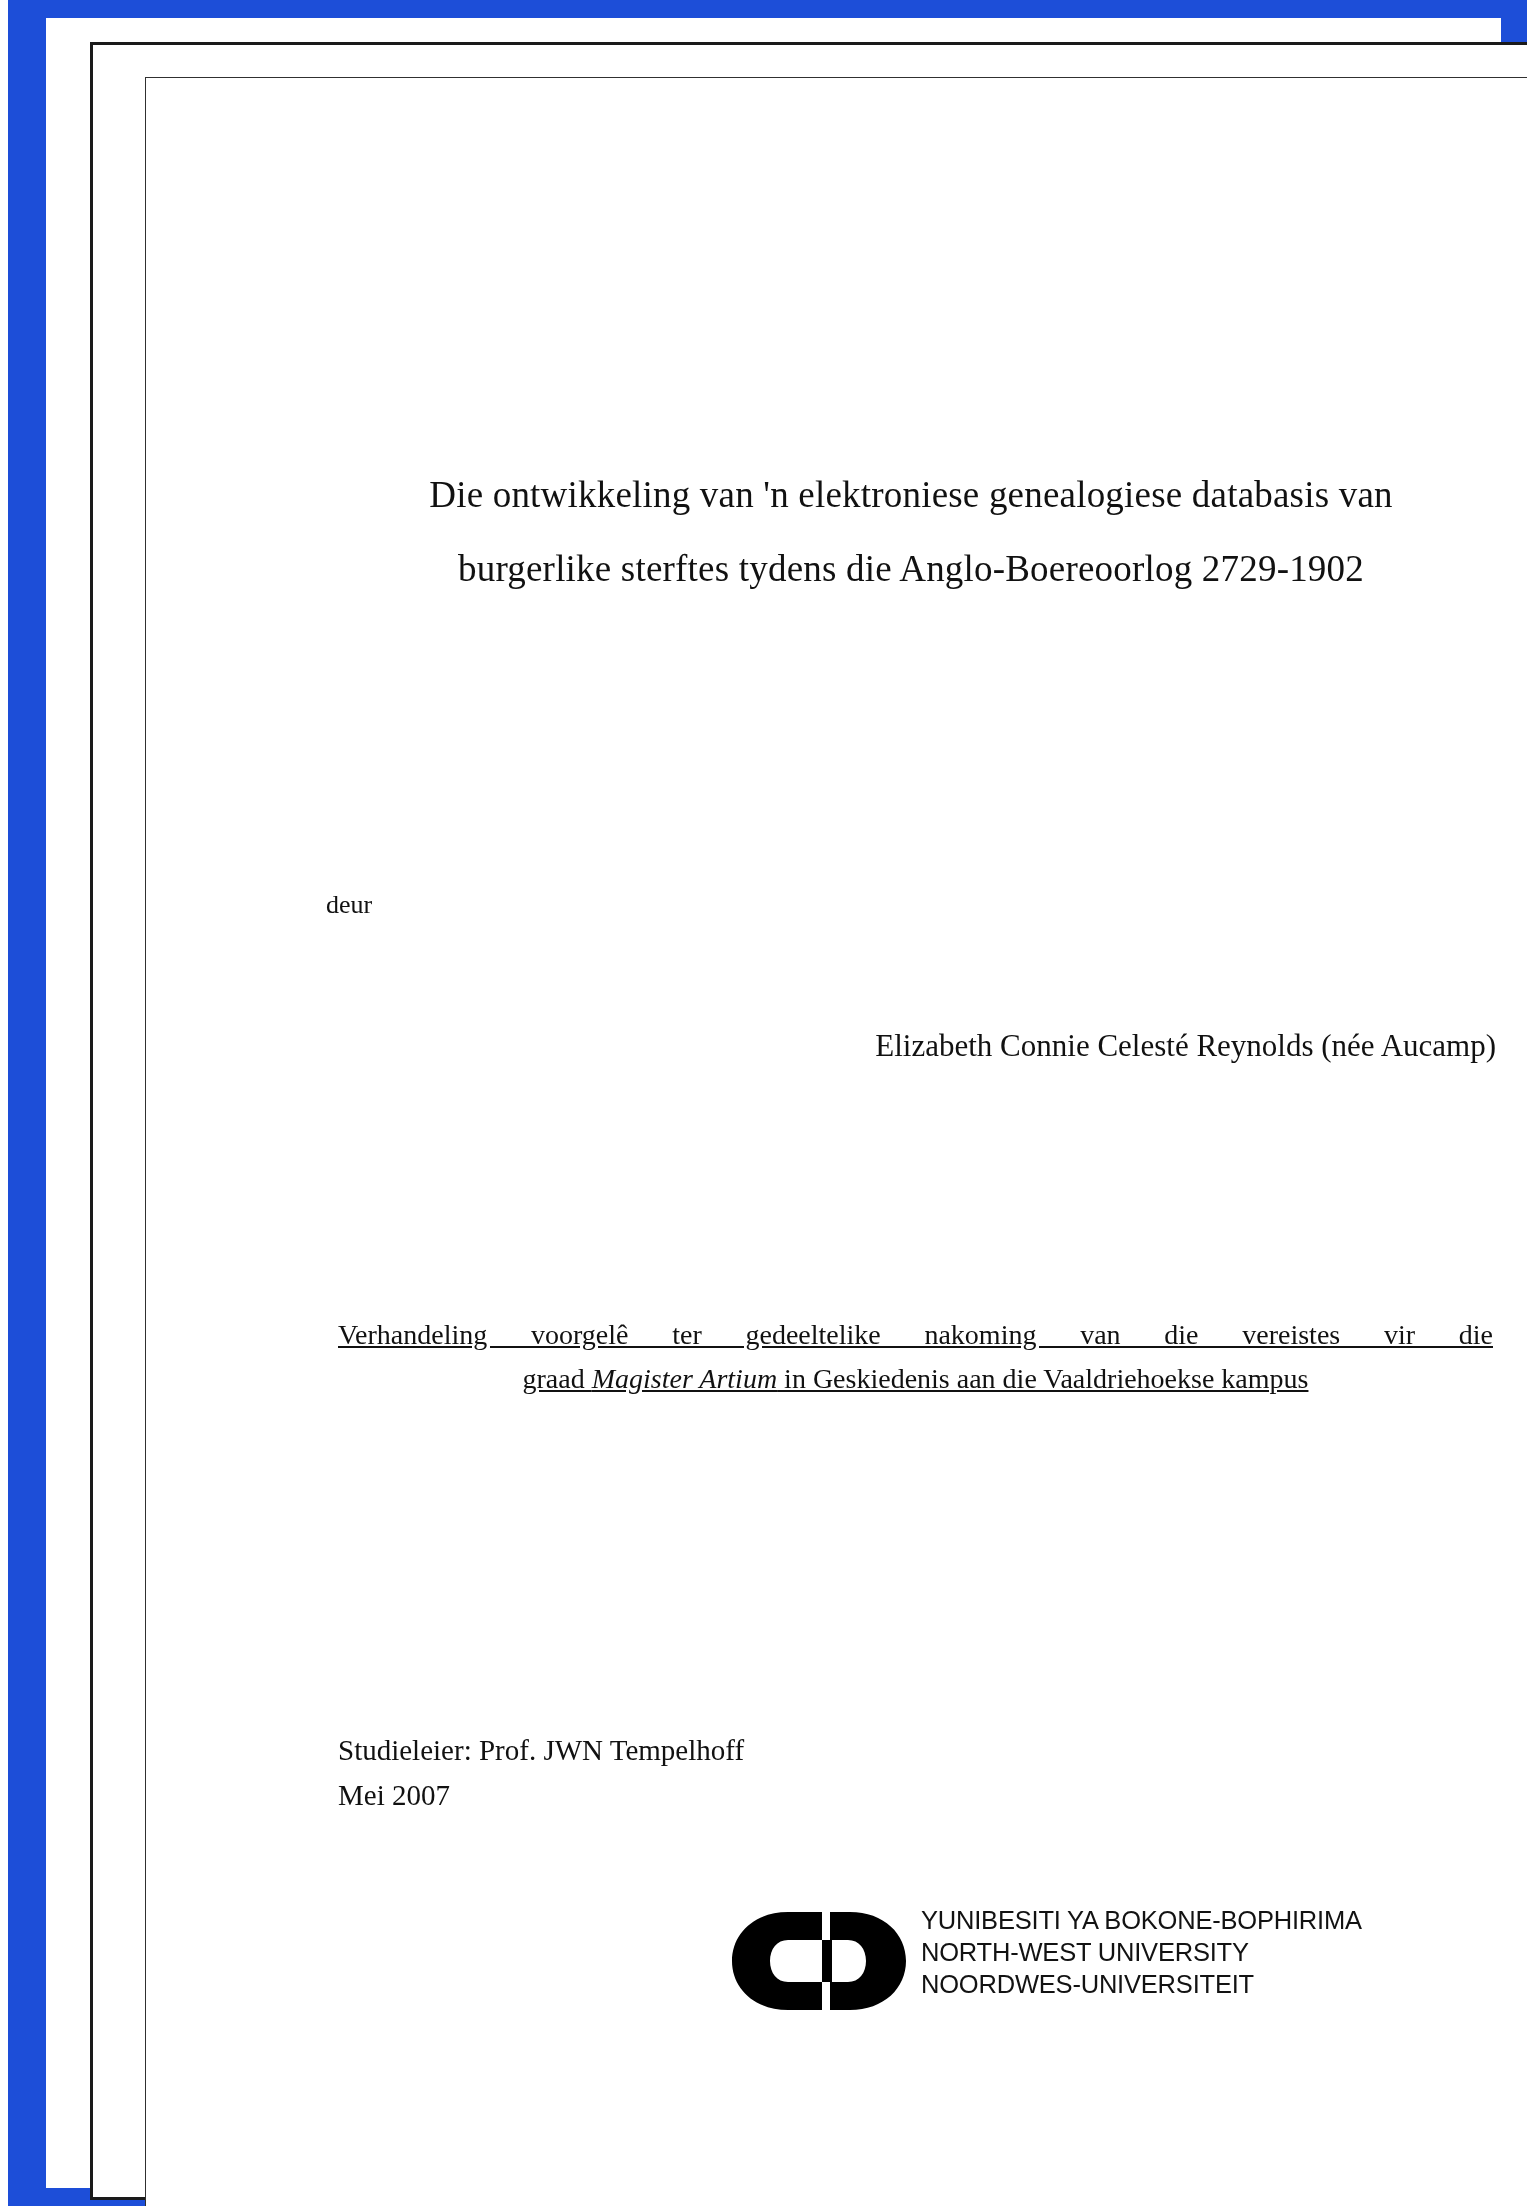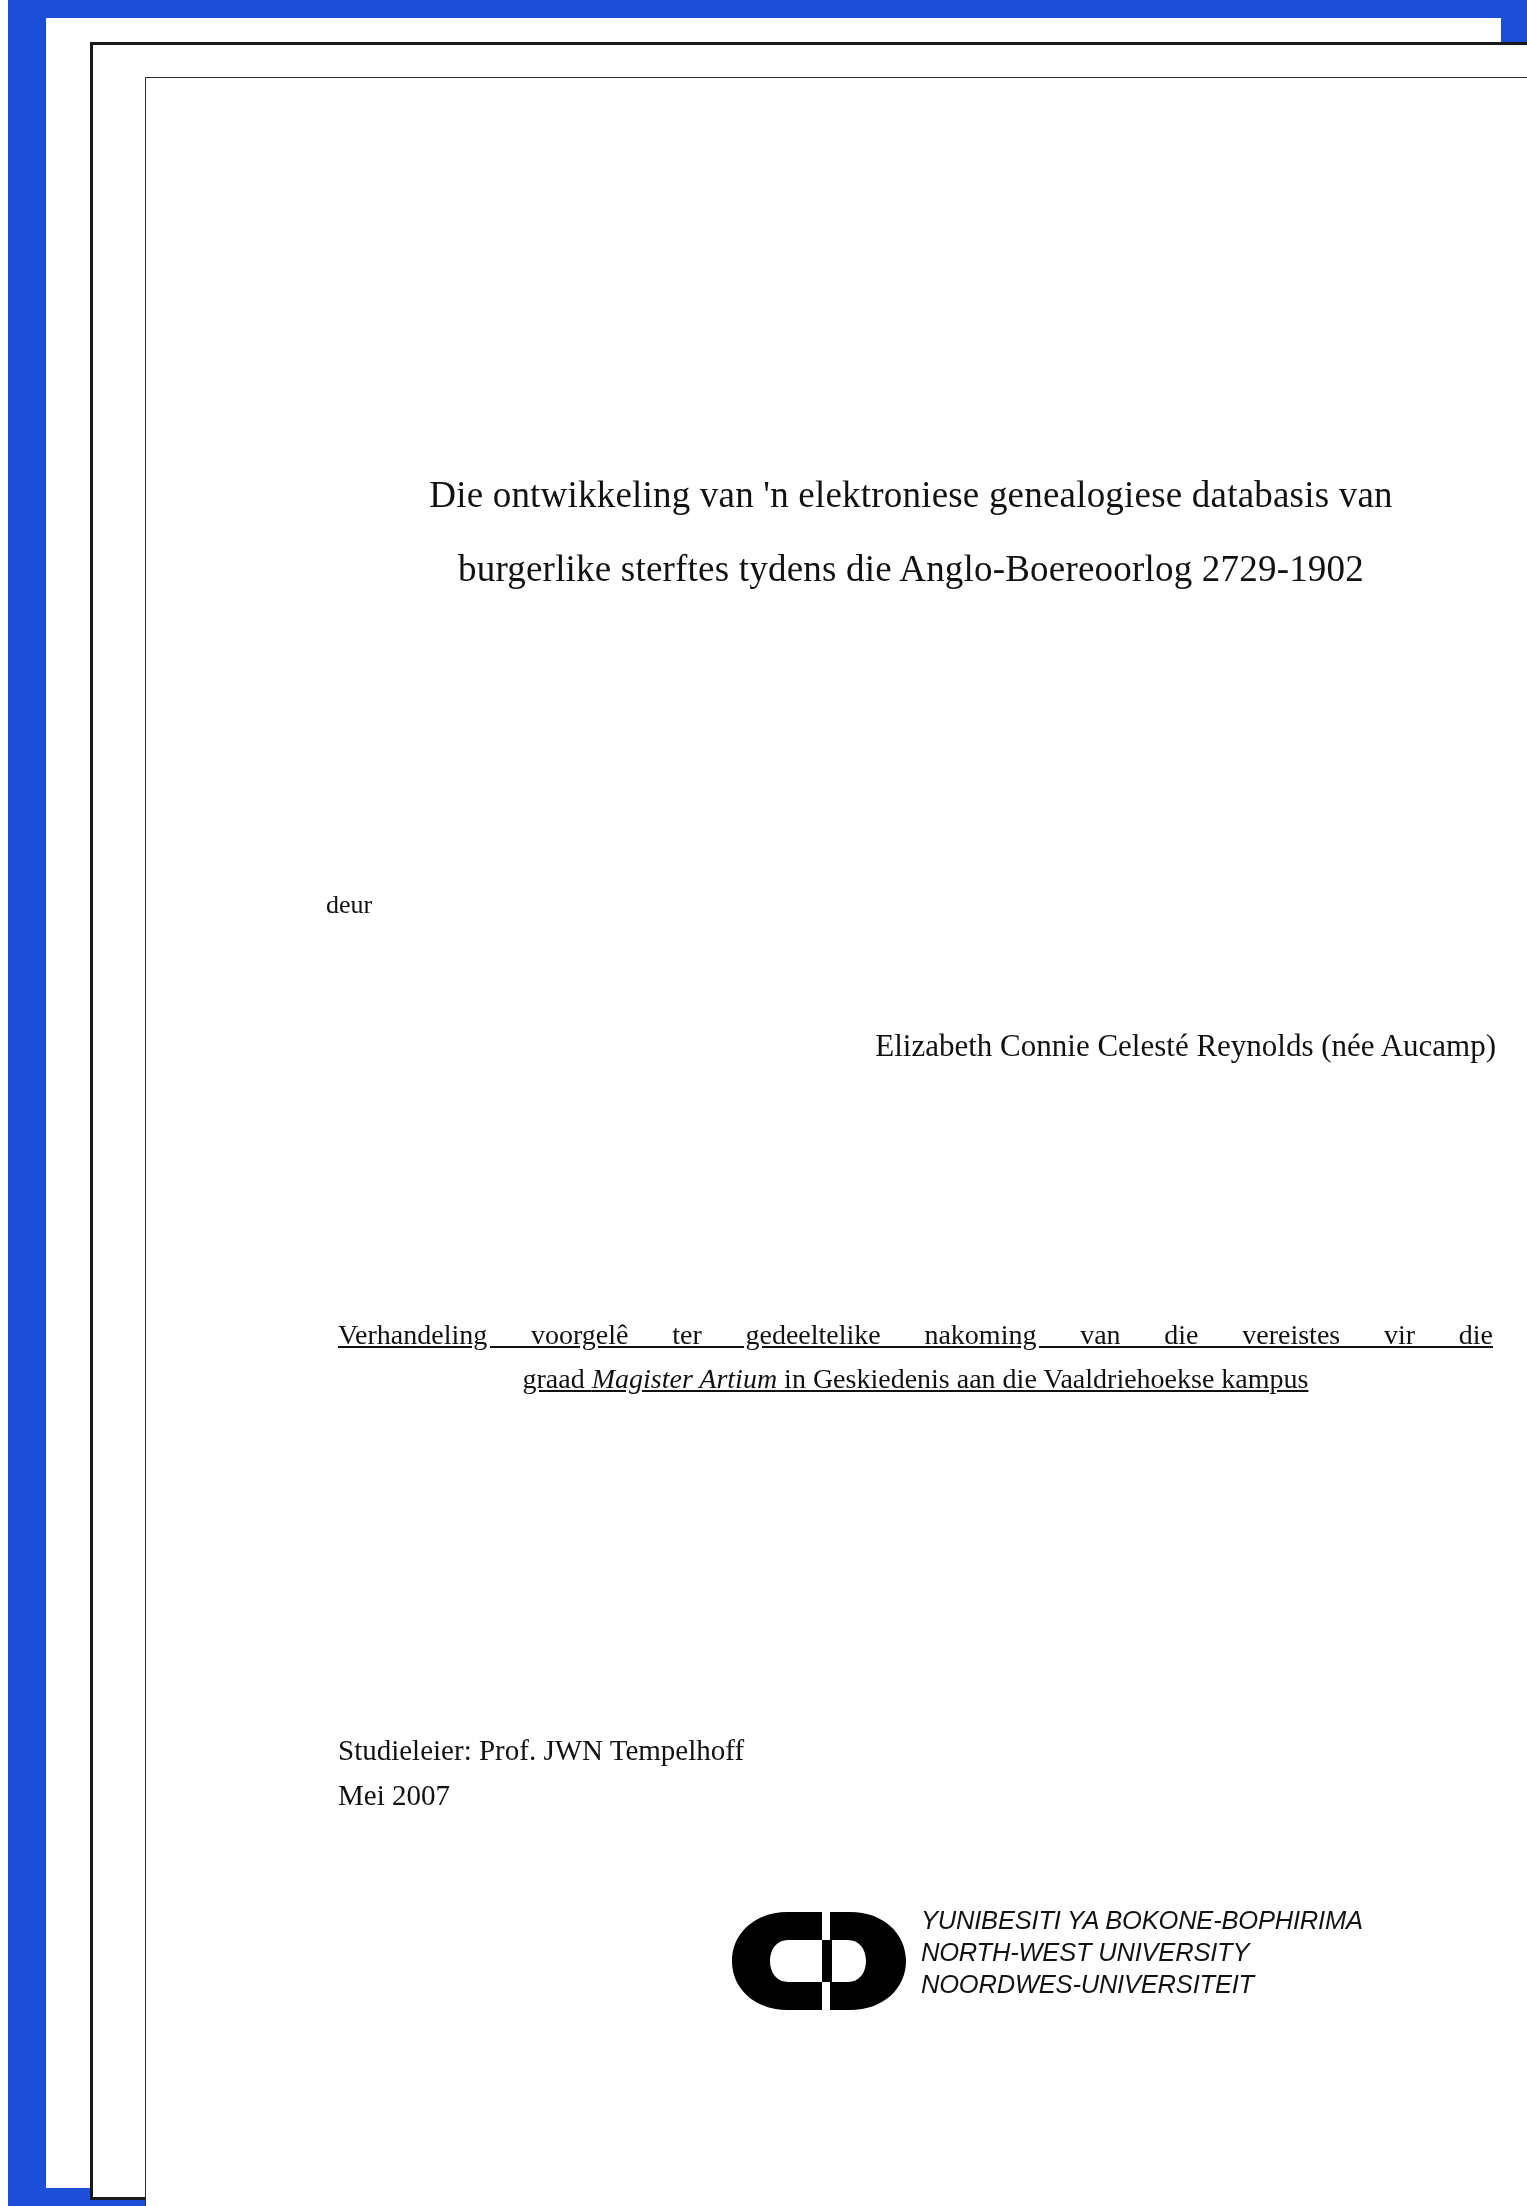--- a/index.html
+++ b/index.html
@@ -124,21 +124,20 @@
     font-size: 29px;
     line-height: 45px;
   }
 
   .logo-row {
     position: absolute;
     left: 400px;
     top: 1760px;
     width: 720px;
     height: 130px;
-    font-style: italic;
   }
   .logo-mark {
     position: absolute;
     left: 60px;
     top: 8px;
     width: 185px;
     height: 110px;
   }
   .logo-text {
     position: absolute;

